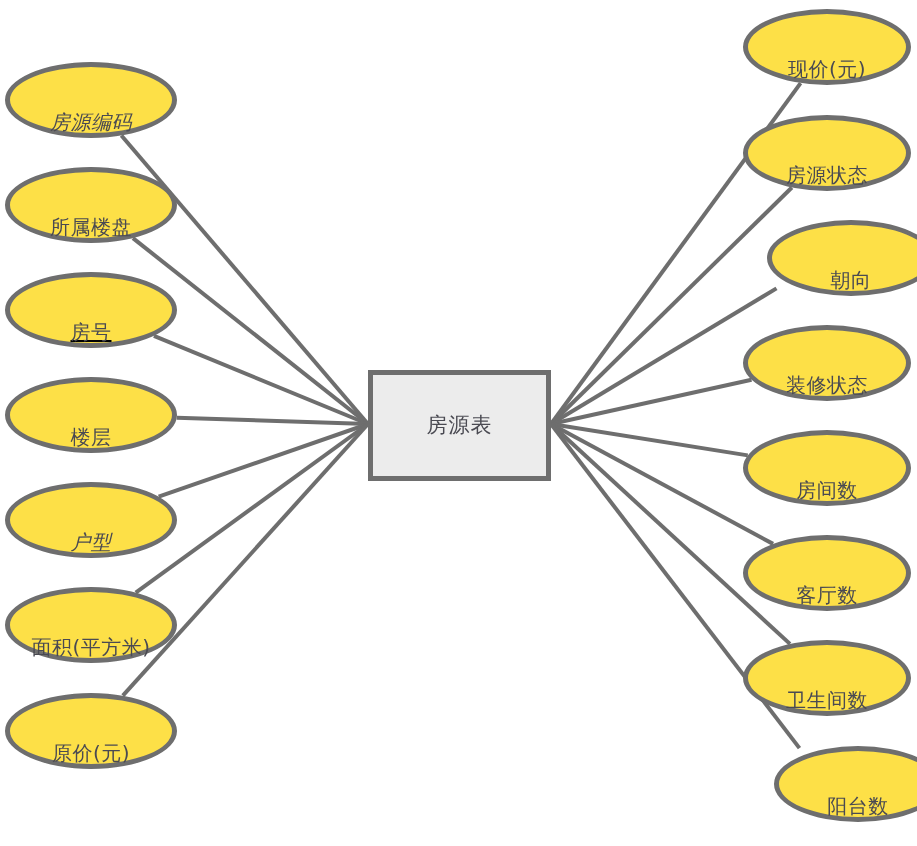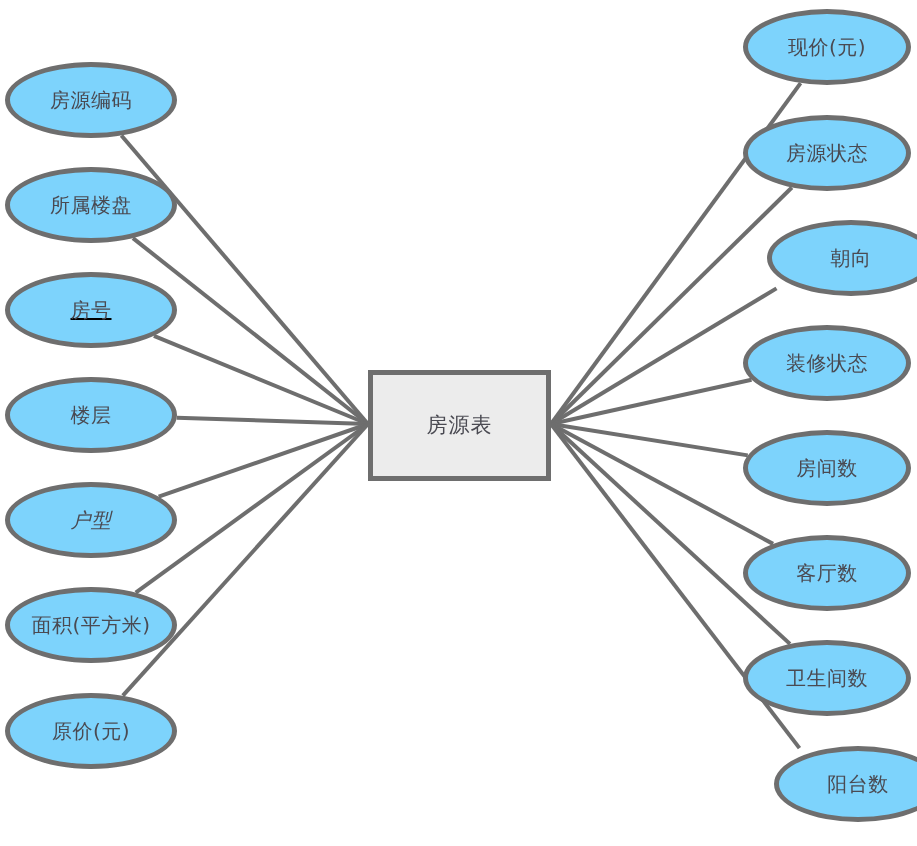--- a/index.html
+++ b/index.html
@@ -24,23 +24,23 @@
     top: 0;
     width: 917px;
     height: 846px;
     pointer-events: none;
   }
   .node-oval {
     position: absolute;
     box-sizing: border-box;
     border: 5px solid #6e6e6e;
     border-radius: 50%;
-    background: #7dd3fc;
+    background: #fde047;
     display: flex;
-    align-items: center;
+    align-items: flex-end;
     justify-content: center;
     text-align: center;
   }
   .node-oval .node-label {
     color: #4a4a52;
     font-size: 20px;
     line-height: 1.1;
     letter-spacing: 0.5px;
     white-space: nowrap;
   }
@@ -79,21 +79,21 @@
       <line x1="791.8501282024868" y1="187.51309875770323" x2="551" y2="424" stroke="#6e6e6e" stroke-width="4" stroke-linecap="butt"></line>
       <line x1="776.5076131038817" y1="288.3686095099842" x2="551" y2="424" stroke="#6e6e6e" stroke-width="4" stroke-linecap="butt"></line>
       <line x1="751.5258728123224" y1="379.680875936407" x2="551" y2="424" stroke="#6e6e6e" stroke-width="4" stroke-linecap="butt"></line>
       <line x1="747.7754333506346" y1="455.36999662111566" x2="551" y2="424" stroke="#6e6e6e" stroke-width="4" stroke-linecap="butt"></line>
       <line x1="773.0486304470966" y1="543.8740794804978" x2="551" y2="424" stroke="#6e6e6e" stroke-width="4" stroke-linecap="butt"></line>
       <line x1="789.9437014682943" y1="643.8974643947346" x2="551" y2="424" stroke="#6e6e6e" stroke-width="4" stroke-linecap="butt"></line>
       <line x1="799.4751244635927" y1="748.0979884307732" x2="551" y2="424" stroke="#6e6e6e" stroke-width="4" stroke-linecap="butt"></line>
     </svg>
 
   <div id="left-nodes">
-      <div class="node-oval" style="left: 5px; top: 62px; width: 172px; height: 76px;">
+      <div class="node-oval" style="left: 5px; top: 62px; width: 172px; height: 76px; font-style: italic;">
         <span class="node-label">房源编码</span>
       </div>
       <div class="node-oval" style="left: 5px; top: 167px; width: 172px; height: 76px;">
         <span class="node-label">所属楼盘</span>
       </div>
       <div class="node-oval" style="left: 5px; top: 272px; width: 172px; height: 76px; text-decoration: underline;">
         <span class="node-label">房号</span>
       </div>
       <div class="node-oval" style="left: 5px; top: 377px; width: 172px; height: 76px;">
         <span class="node-label">楼层</span>

